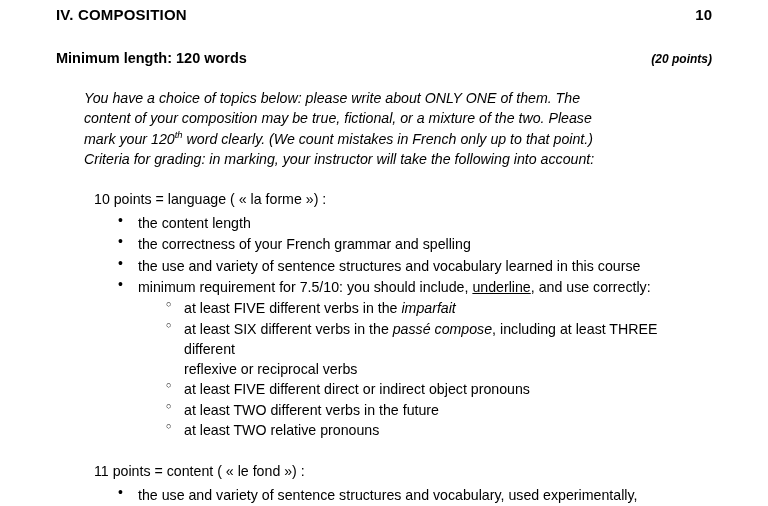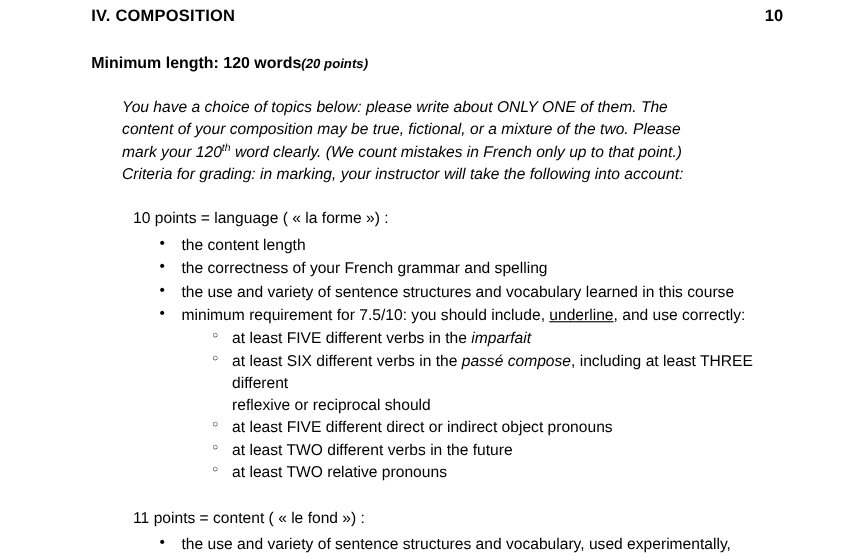--- a/index.html
+++ b/index.html
@@ -12,21 +12,21 @@
     height: 506px;
     font-family: "Liberation Sans", sans-serif;
     color: #000000;
     overflow: hidden;
   }
   .page {
     position: relative;
     width: 768px;
     height: 506px;
     box-sizing: border-box;
-    padding: 0 56px 0 83px;
+    padding: 0 56px 0 56px;
   }
 
   
   .header-row {
     display: flex;
     align-items: baseline;
     justify-content: space-between;
     padding-top: 6px;
   }
   .section-title {
@@ -36,20 +36,21 @@
   }
   .page-number {
     font-size: 15px;
     font-weight: bold;
   }
 
   
   .minlen-row {
     display: flex;
     align-items: baseline;
+    justify-content: space-between;
     margin-top: 27px;
   }
   .minlen-label {
     font-size: 14.5px;
     font-weight: bold;
   }
   .points-label {
     font-size: 12px;
     font-weight: bold;
     font-style: italic;
@@ -150,21 +151,21 @@
   <div class="criteria-heading">10 points = language ( « la forme ») :</div>
   <ul class="bullets">
     <li>the content length</li>
     <li>the correctness of your French grammar and spelling</li>
     <li>the use and variety of sentence structures and vocabulary learned in this course</li>
     <li>
       <span>minimum requirement for 7.5/10: you should include, </span><span class="ul">underline</span><span>, and use correctly:</span>
       <ul class="subbullets">
         <li><span>at least FIVE different verbs in the </span><span class="it">imparfait</span><span></span></li>
         <li><span>at least SIX different verbs in the </span><span class="it">passé compose</span><span>, including at least THREE different</span>
-          <div style="margin-left:0;">reflexive or reciprocal should</div>
+          <div style="margin-left:0;">reflexive or reciprocal verbs</div>
         </li>
         <li><span>at least FIVE different direct or indirect object pronouns</span></li>
         <li><span>at least TWO different verbs in the future</span></li>
         <li><span>at least TWO relative pronouns</span></li>
       </ul>
     </li>
   </ul>
 
   <div class="criteria-heading second">11 points = content ( « le fond ») :</div>
   <ul class="bullets">

